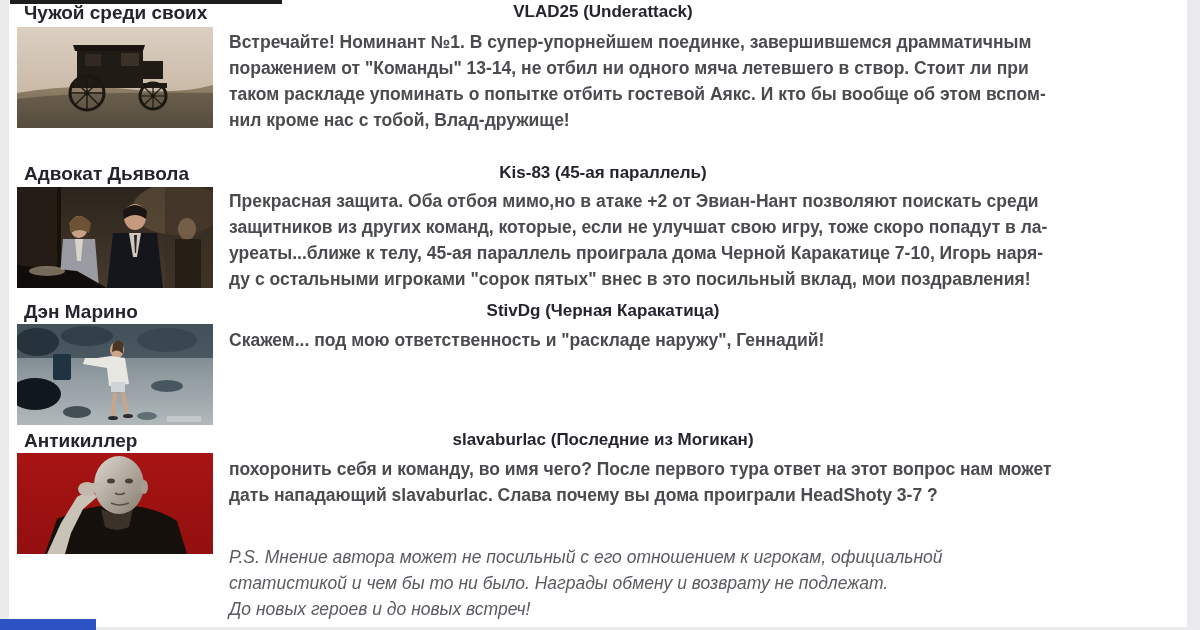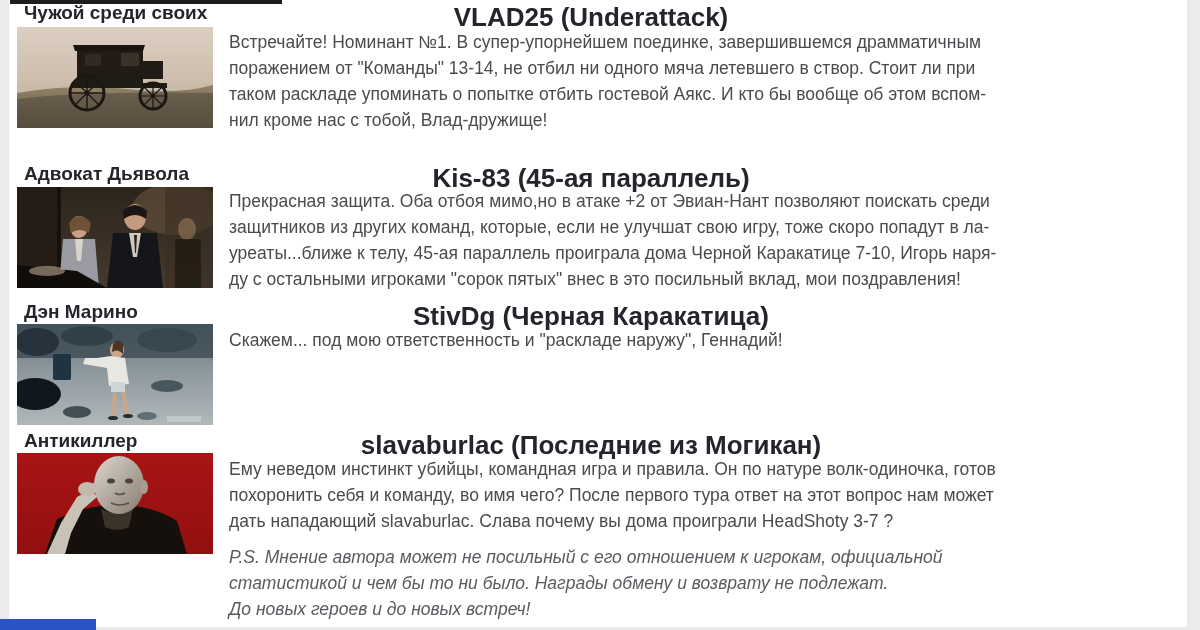--- a/index.html
+++ b/index.html
@@ -13,33 +13,33 @@
   .edge-right { right:0; top:0; width:13px; height:630px; }
   .edge-bottom{ left:0; bottom:0; width:1200px; height:3px; }
   .top-edge-line { position:absolute; left:10px; top:0; width:272px; height:4px; background:#1d1d1d; z-index:2; }
   .blue-bar { position:absolute; left:0; top:619px; width:96px; height:11px; z-index:3; }
 
   .movie {
     position:absolute; left:24px; z-index:2;
     font-size:19px; font-weight:700; color:#24242c; white-space:nowrap;
   }
   .nominee {
-    position:absolute; left:0; width:1182px; text-align:center; z-index:2;
-    font-size:26px; font-weight:700; color:#24242c; white-space:nowrap;
+    position:absolute; left:12px; width:1182px; text-align:center; z-index:2;
+    font-size:17px; font-weight:700; color:#24242c; white-space:nowrap;
   }
   .still {
     position:absolute; left:17px; width:196px; height:101px; z-index:2;
     overflow:hidden;
   }
   .still svg { display:block; }
   .body-text {
     position:absolute; left:229px; z-index:2;
     font-size:17.5px; line-height:26px; color:#4b4b4f;
   }
-  .body-text .line { white-space:nowrap; }
+  .body-text .line { white-space:nowrap;font-weight:bold; }
   .ps {
     position:absolute; left:229px; top:544px; z-index:2;
     font-size:17.5px; line-height:26px; font-style:italic; color:#5a5a60;
   }
   .ps .line { white-space:nowrap; }
 </style>
 </head>
 <body>
 
 <div class="edge edge-left"></div>
@@ -191,21 +191,20 @@
     <path d="M98,40 Q102,43 108,40" stroke="#5a4f44" stroke-width="1.6" fill="none"></path>
     <path d="M94,50 Q102,54 112,50" stroke="#5a4f44" stroke-width="1.6" fill="none"></path>
     <ellipse cx="127" cy="34" rx="4" ry="7" fill="#a89c8e"></ellipse>
 
     <path d="M30,101 L44,70 L60,44 L74,36 L80,44 L66,56 L54,80 L48,101 Z" fill="#c9c2b7"></path>
     <ellipse cx="70" cy="36" rx="9" ry="7" fill="#c3b9ac"></ellipse>
     <rect x="74" y="30" width="10" height="4" rx="2" fill="#c3b9ac"></rect>
   </svg>
 </div>
 <div class="body-text" style="top:456px">
-    <div class="line">Ему неведом инстинкт убийцы, командная игра и правила. Он по натуре волк-одиночка, готов</div>
     <div class="line">похоронить себя и команду, во имя чего? После первого тура ответ на этот вопрос нам может</div>
     <div class="line">дать нападающий slavaburlac. Слава почему вы дома проиграли HeadShoty 3-7 ?</div>
   </div>
 
 <div class="ps">
     <div class="line">P.S. Мнение автора может не посильный с его отношением к игрокам, официальной</div>
     <div class="line">статистикой и чем бы то ни было. Награды обмену и возврату не подлежат.</div>
     <div class="line">До новых героев и до новых встреч!</div>
   </div>
 

